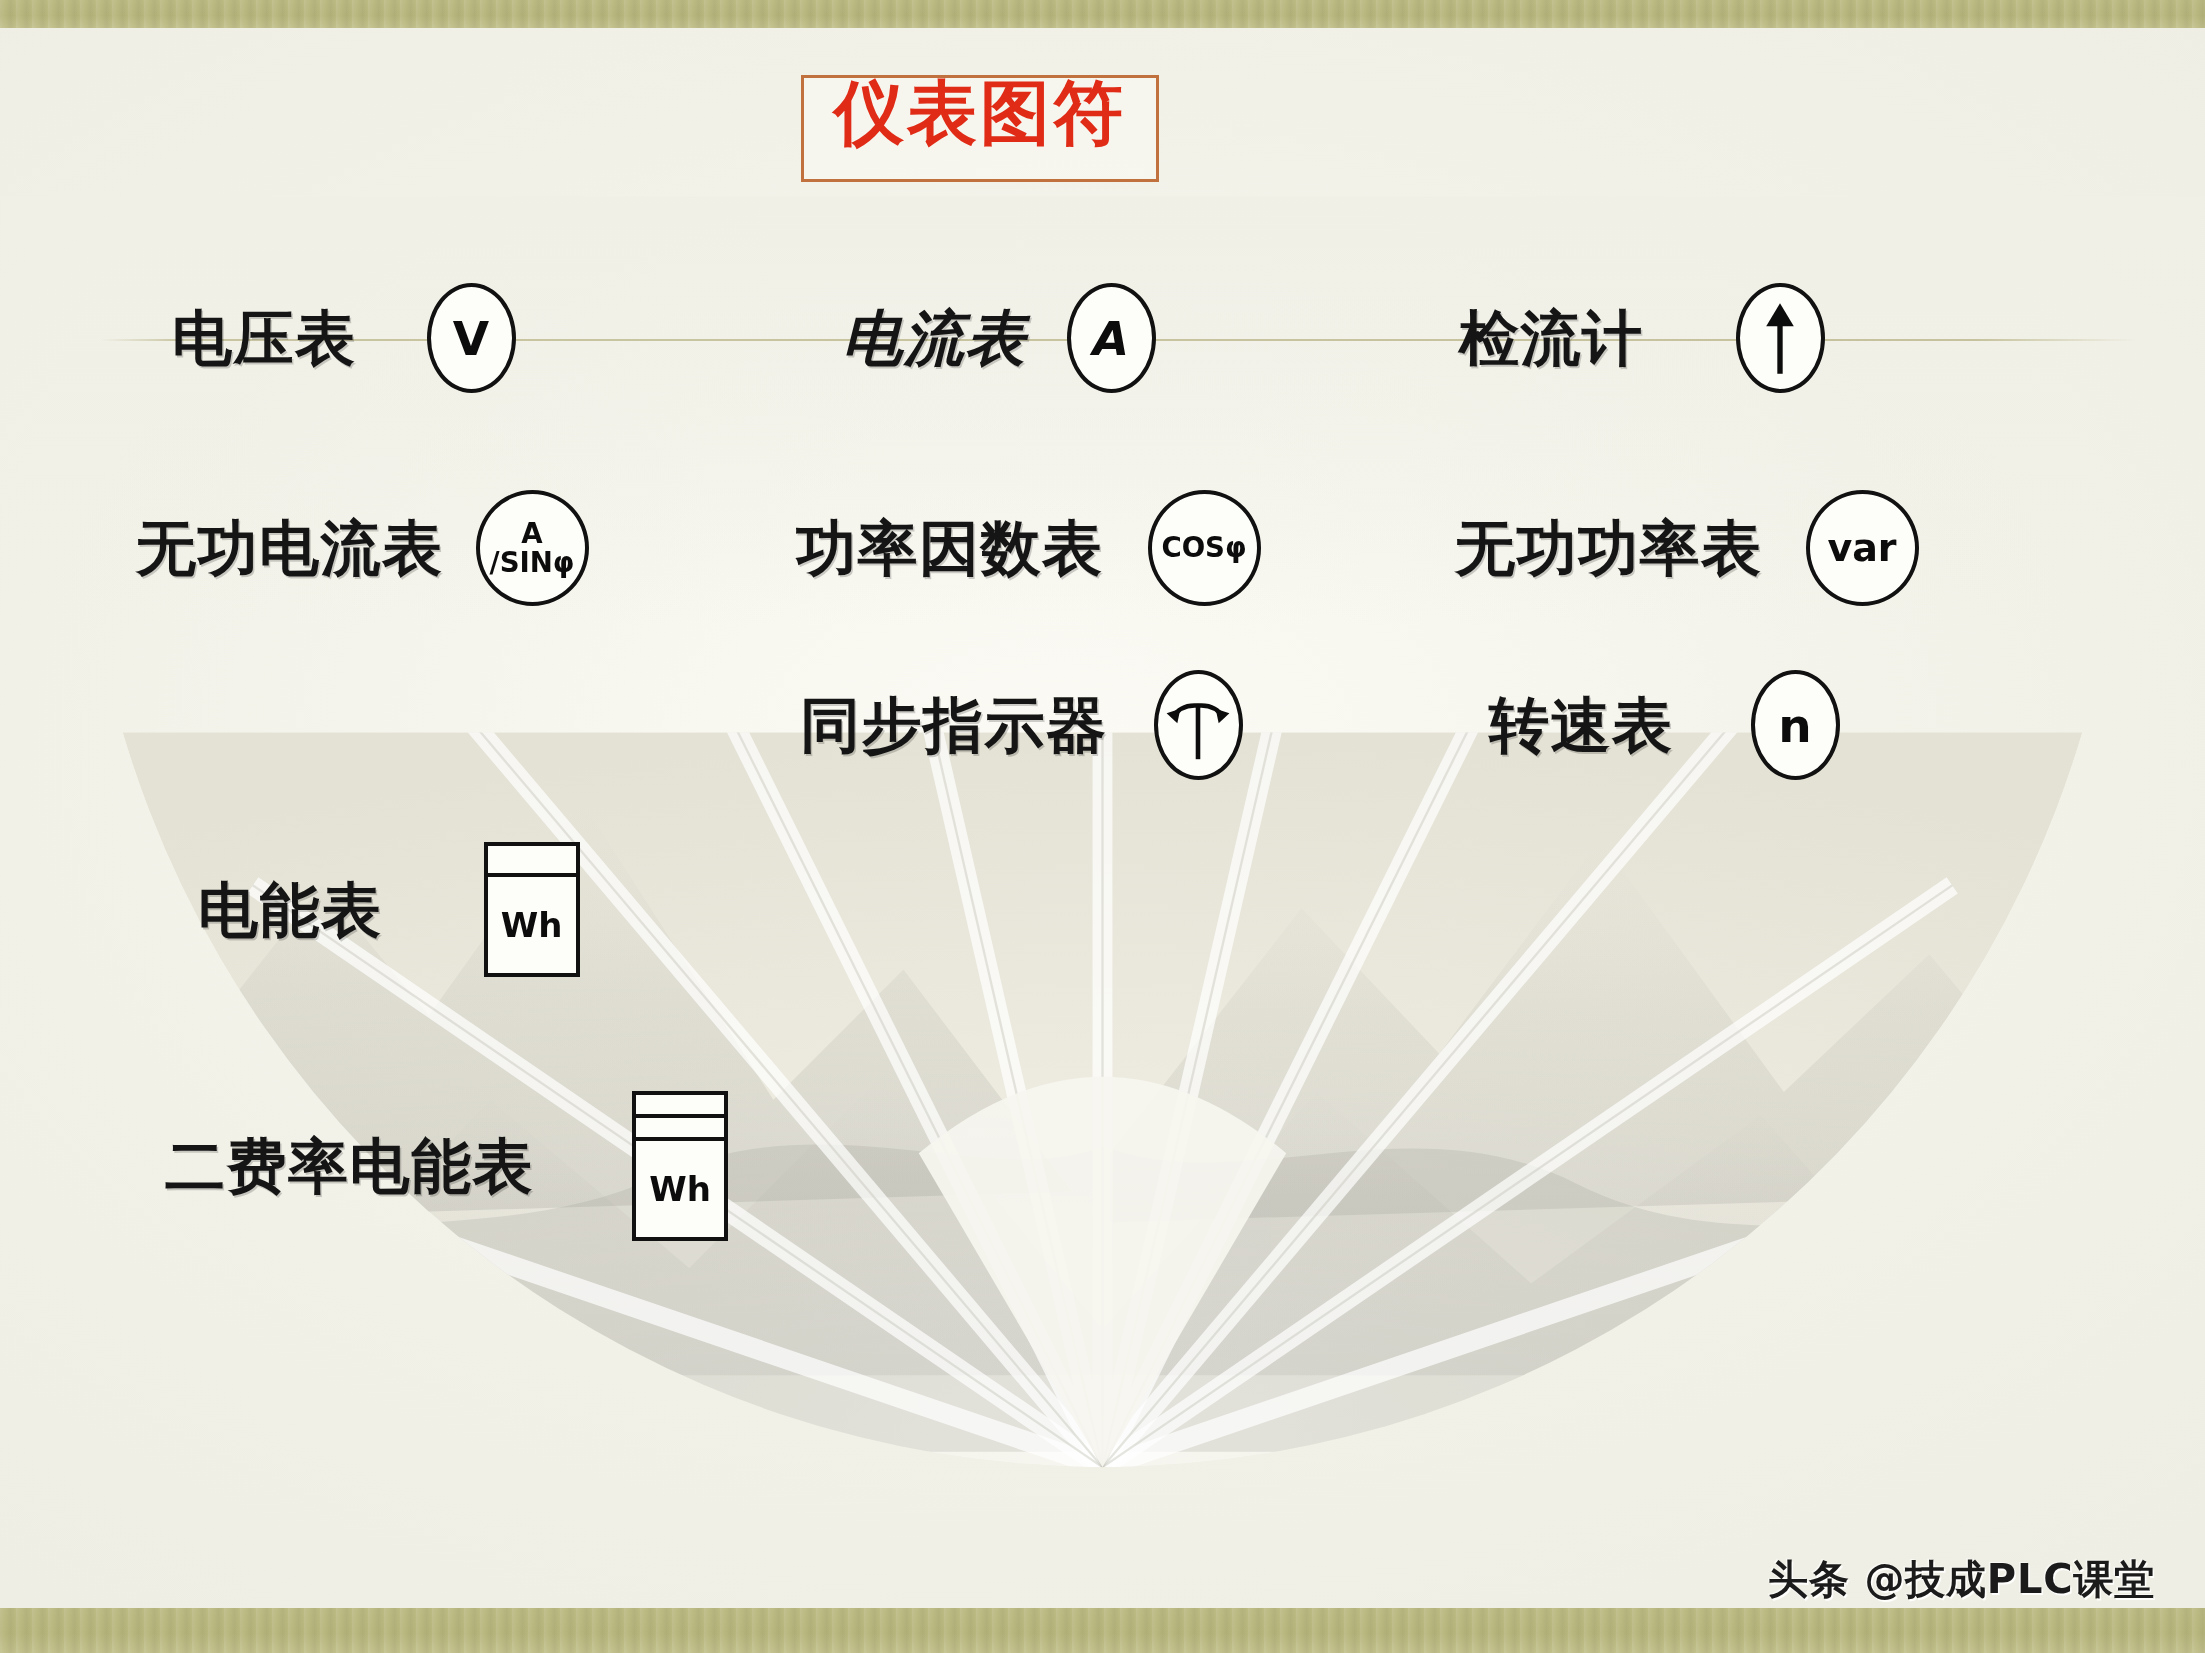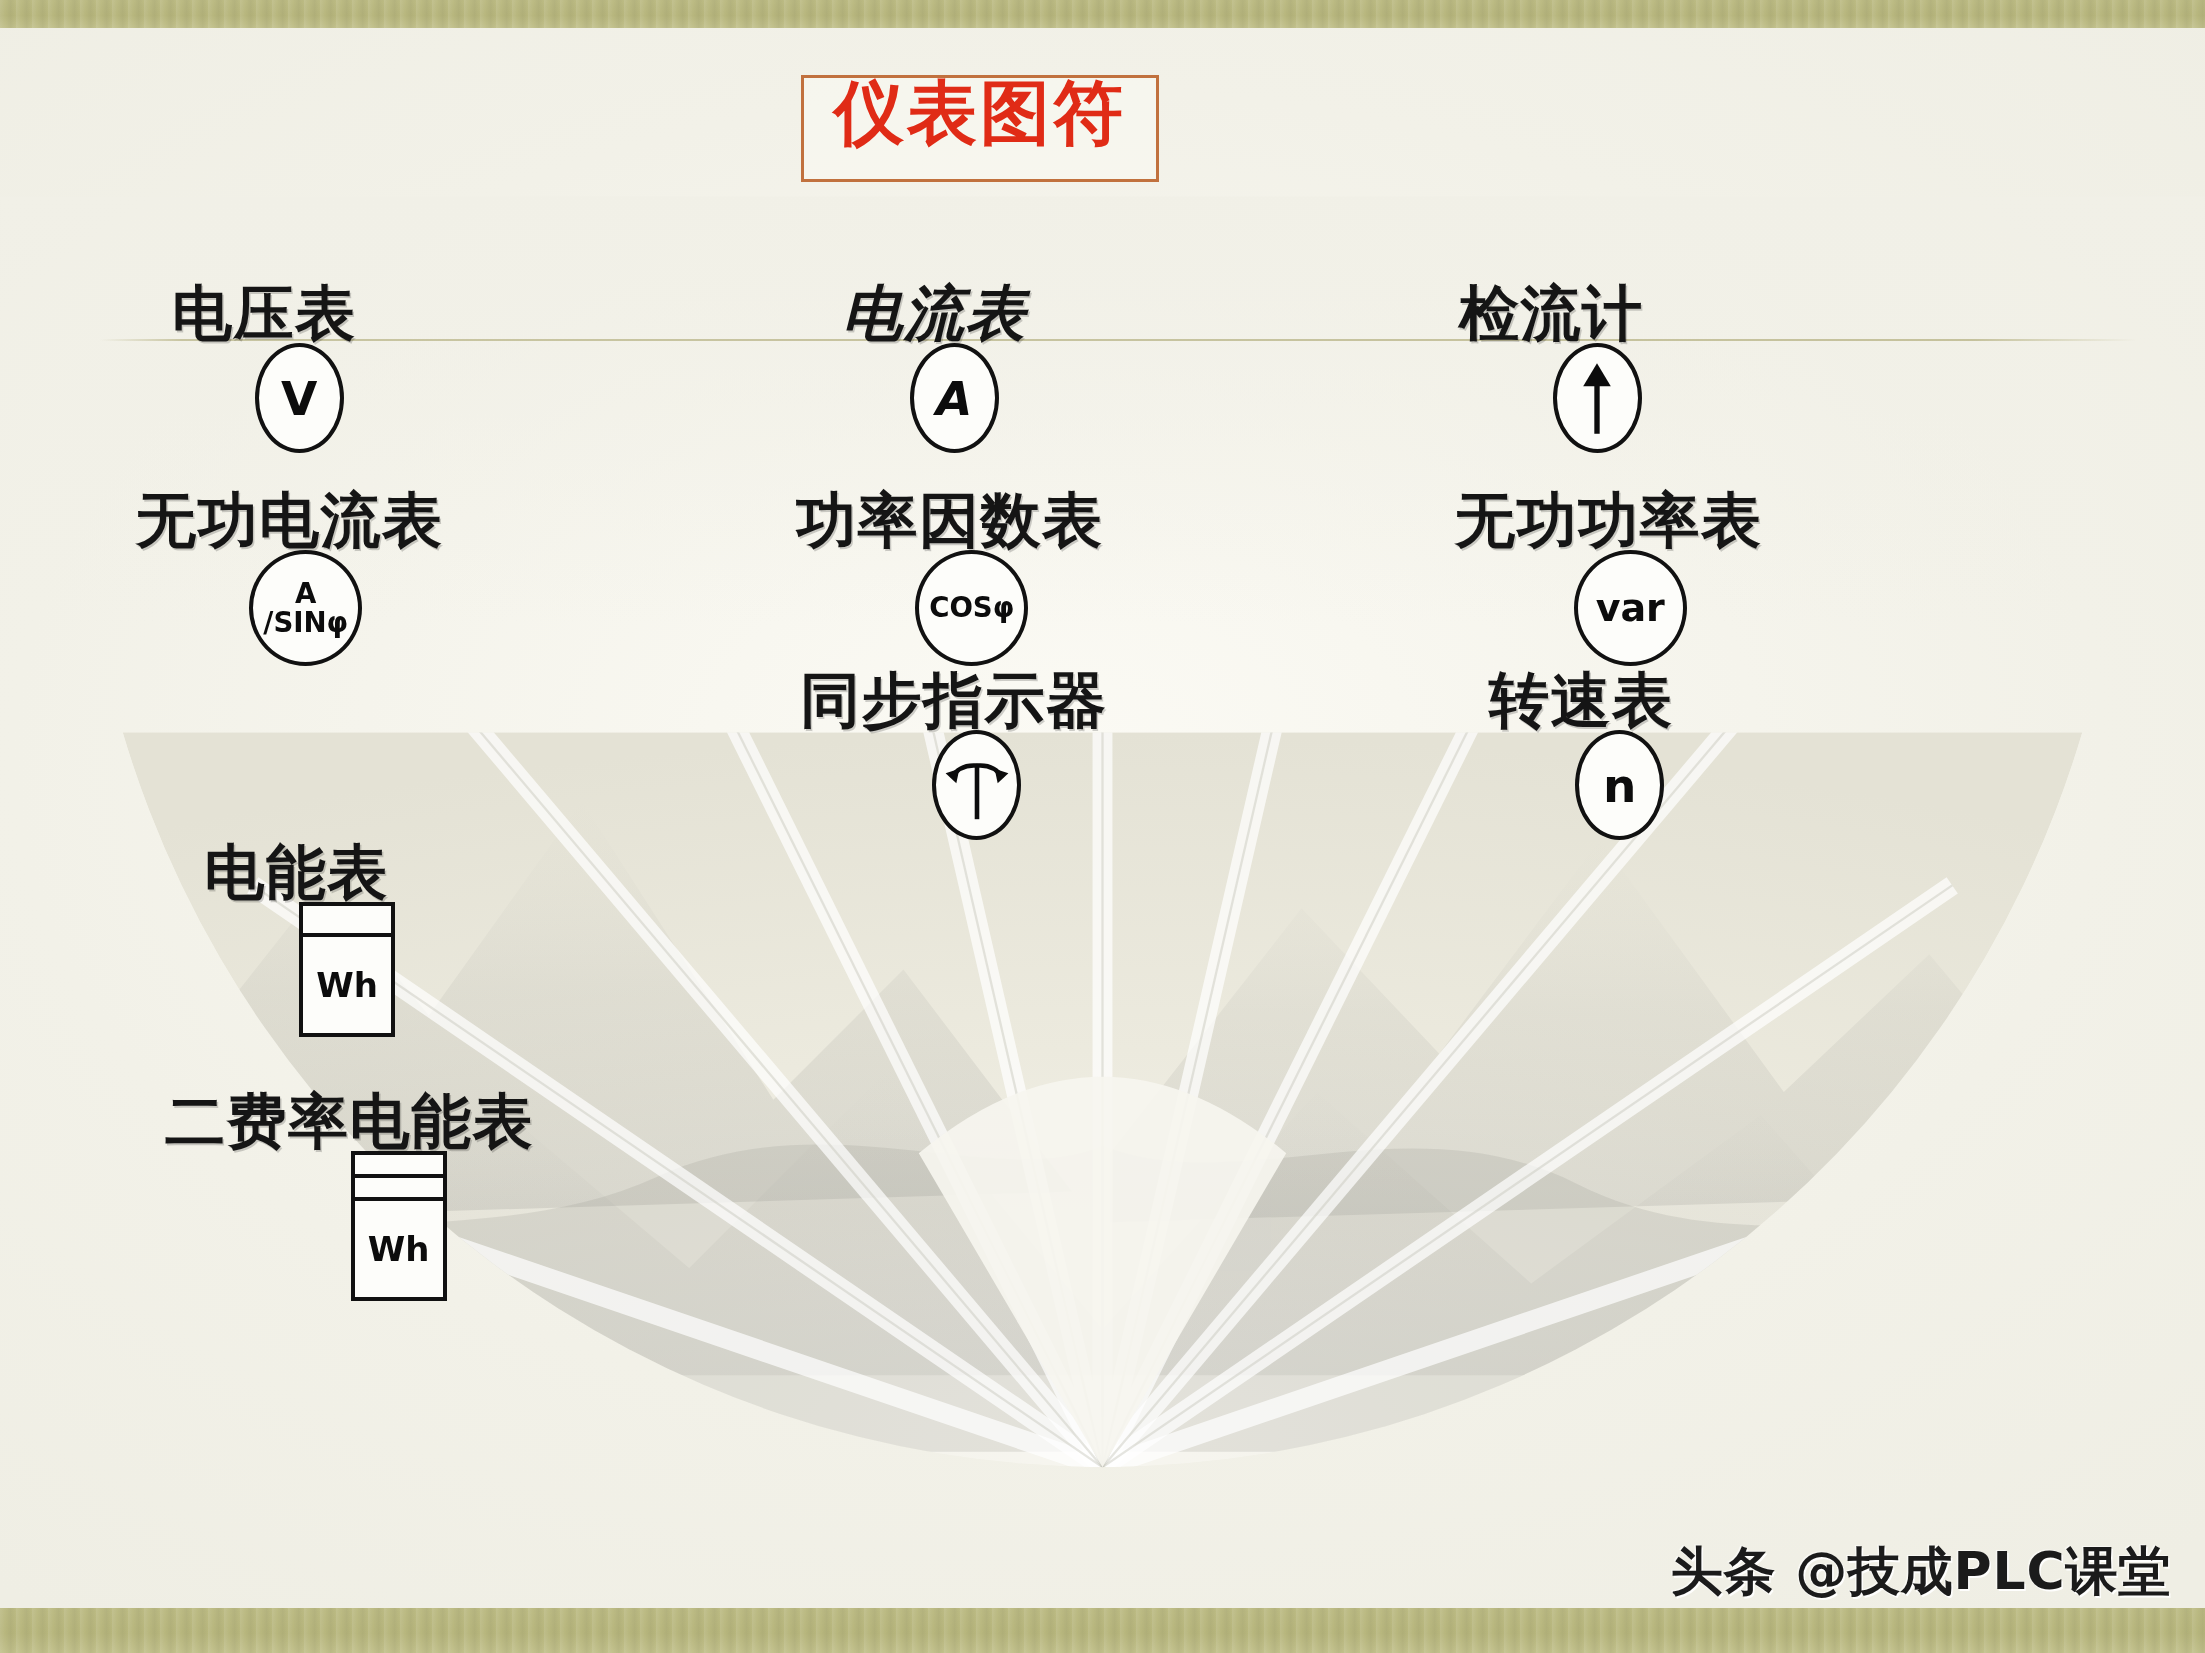--- a/index.html
+++ b/index.html
@@ -111,21 +111,20 @@
     width: 2205px;
     height: 1654px;
     z-index: 14;
   }
 
   .entry {
     position: absolute;
     display: flex;
     align-items: center;
     white-space: nowrap;
-    flex-direction: column;
   }
   .entry-label {
     font-family: "DejaVu Serif", "Liberation Serif", serif;
     font-weight: 700;
     font-size: 60px;
     color: #151515;
     line-height: 1;
     letter-spacing: 1.5px;
     text-shadow: 1.5px 1.5px 0 rgba(0,0,0,0.18);
   }
@@ -187,26 +186,26 @@
     display: flex;
     align-items: center;
     justify-content: center;
   }
   .rect-body .sym-text { font-size: 34px; }
   .rect-body .sym-text.small { font-size: 31px; }
 
   
   .footer-mark {
     position: absolute;
-    right: 34px;
+    right: 50px;
     bottom: 47px;
     z-index: 40;
     font-family: "DejaVu Sans", "Liberation Sans", sans-serif;
     font-weight: 700;
-    font-size: 52px;
+    font-size: 40px;
     letter-spacing: 0.8px;
     color: #1b1b1b;
     text-shadow:
        1.5px 1.5px 0 rgba(255,255,255,0.9),
       -1.5px -1.5px 0 rgba(255,255,255,0.55);
     white-space: nowrap;
   }
 </style>
 </head>
 <body>

